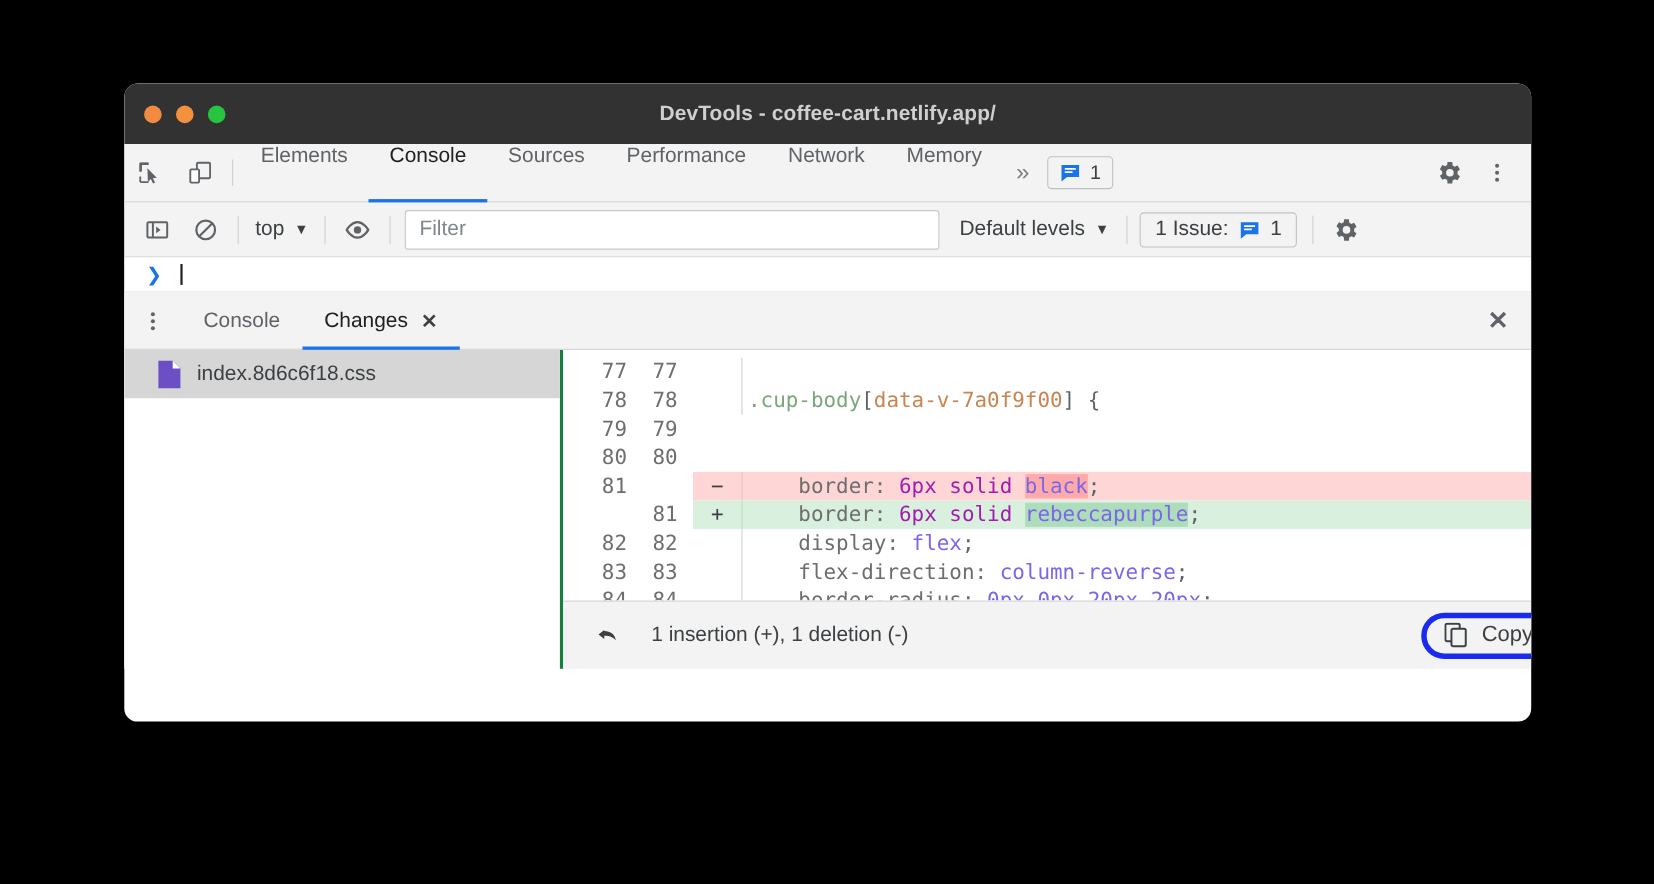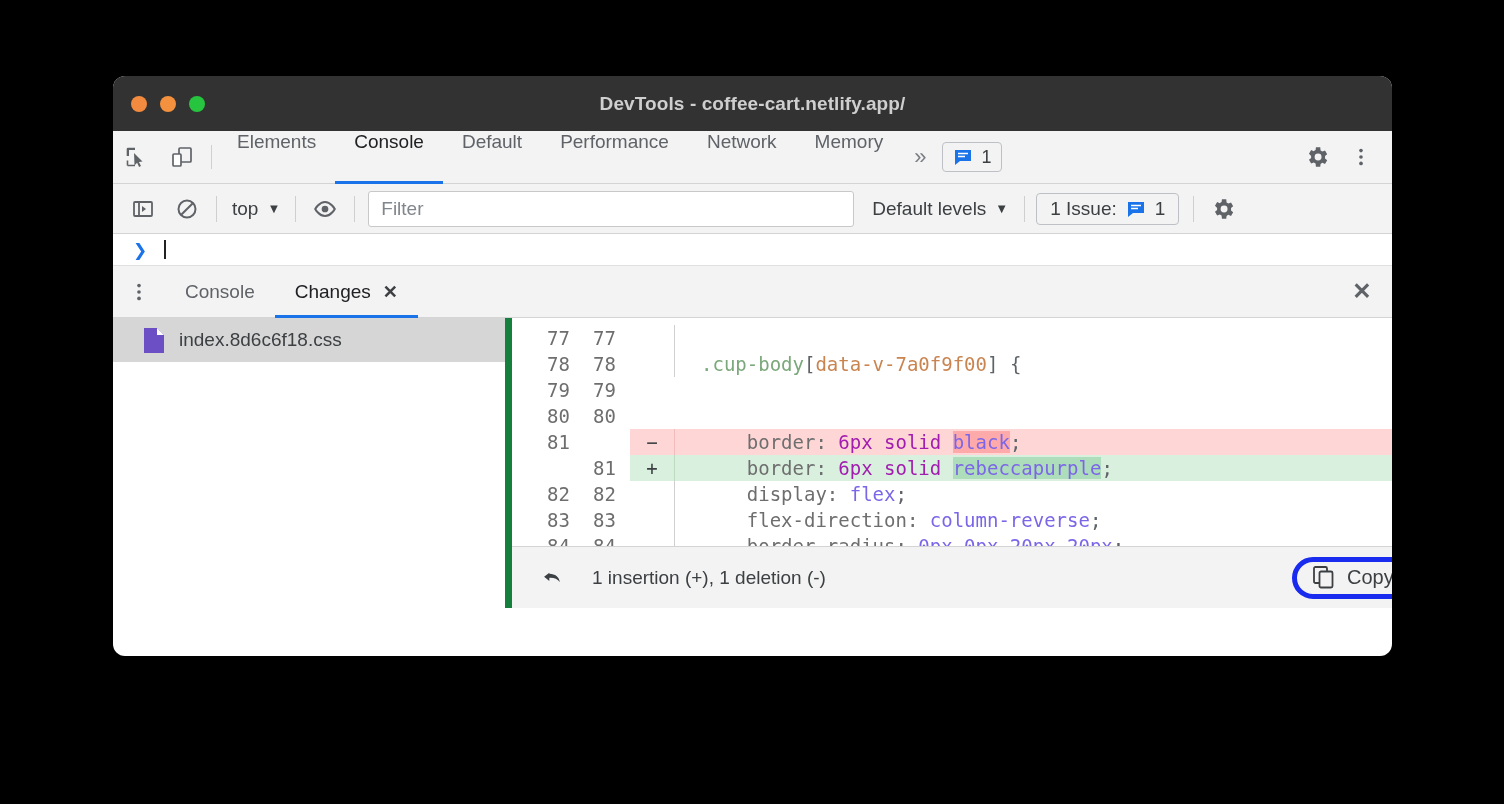--- a/index.html
+++ b/index.html
@@ -217,21 +217,21 @@
   .drawer-body {
     flex: 1;
     display: flex;
     min-height: 0;
   }
 
   
   .file-sidebar {
     width: 399px;
     background: #ffffff;
-    border-right: 7px solid #15803d;
+    border-right: 3px solid #15803d;
     padding-top: 0;
   }
   .file-row {
     display: flex; align-items: center;
     gap: 14px;
     height: 44px;
     padding-left: 30px;
     background: #d6d6d6;
     font-size: 19px;
     color: #3c4043;
@@ -273,21 +273,21 @@
   .mark {
     width: 44px;
     flex: 0 0 auto;
     text-align: center;
     color: #3c4043;
     margin-left: 12px;
   }
   .codecell {
     flex: 1;
     border-left: 1px solid #cfcfcf;
-    padding-left: 26px;
+    padding-left: 5px;
     min-width: 0;
     color: #5f6368;
   }
   .diff-line.del .mark, .diff-line.del .codecell { background: #ffd6d6; }
   .diff-line.ins .mark, .diff-line.ins .codecell { background: #d9f0de; }
   .diff-line.del .codecell { border-left-color: #f0bcbc; }
   .diff-line.ins .codecell { border-left-color: #bcdcc2; }
 
   .tok-sel   { color: #7aa87a; }
   .tok-attr  { color: #c98450; }
@@ -370,21 +370,21 @@
       </div>
       <div class="tb-sep"></div>
 
       <div class="maintab">
         <span>Elements</span>
       </div>
       <div class="maintab active">
         <span>Console</span>
       </div>
       <div class="maintab">
-        <span>Default</span>
+        <span>Sources</span>
       </div>
       <div class="maintab">
         <span>Performance</span>
       </div>
       <div class="maintab">
         <span>Network</span>
       </div>
       <div class="maintab">
         <span>Memory</span>
       </div>

